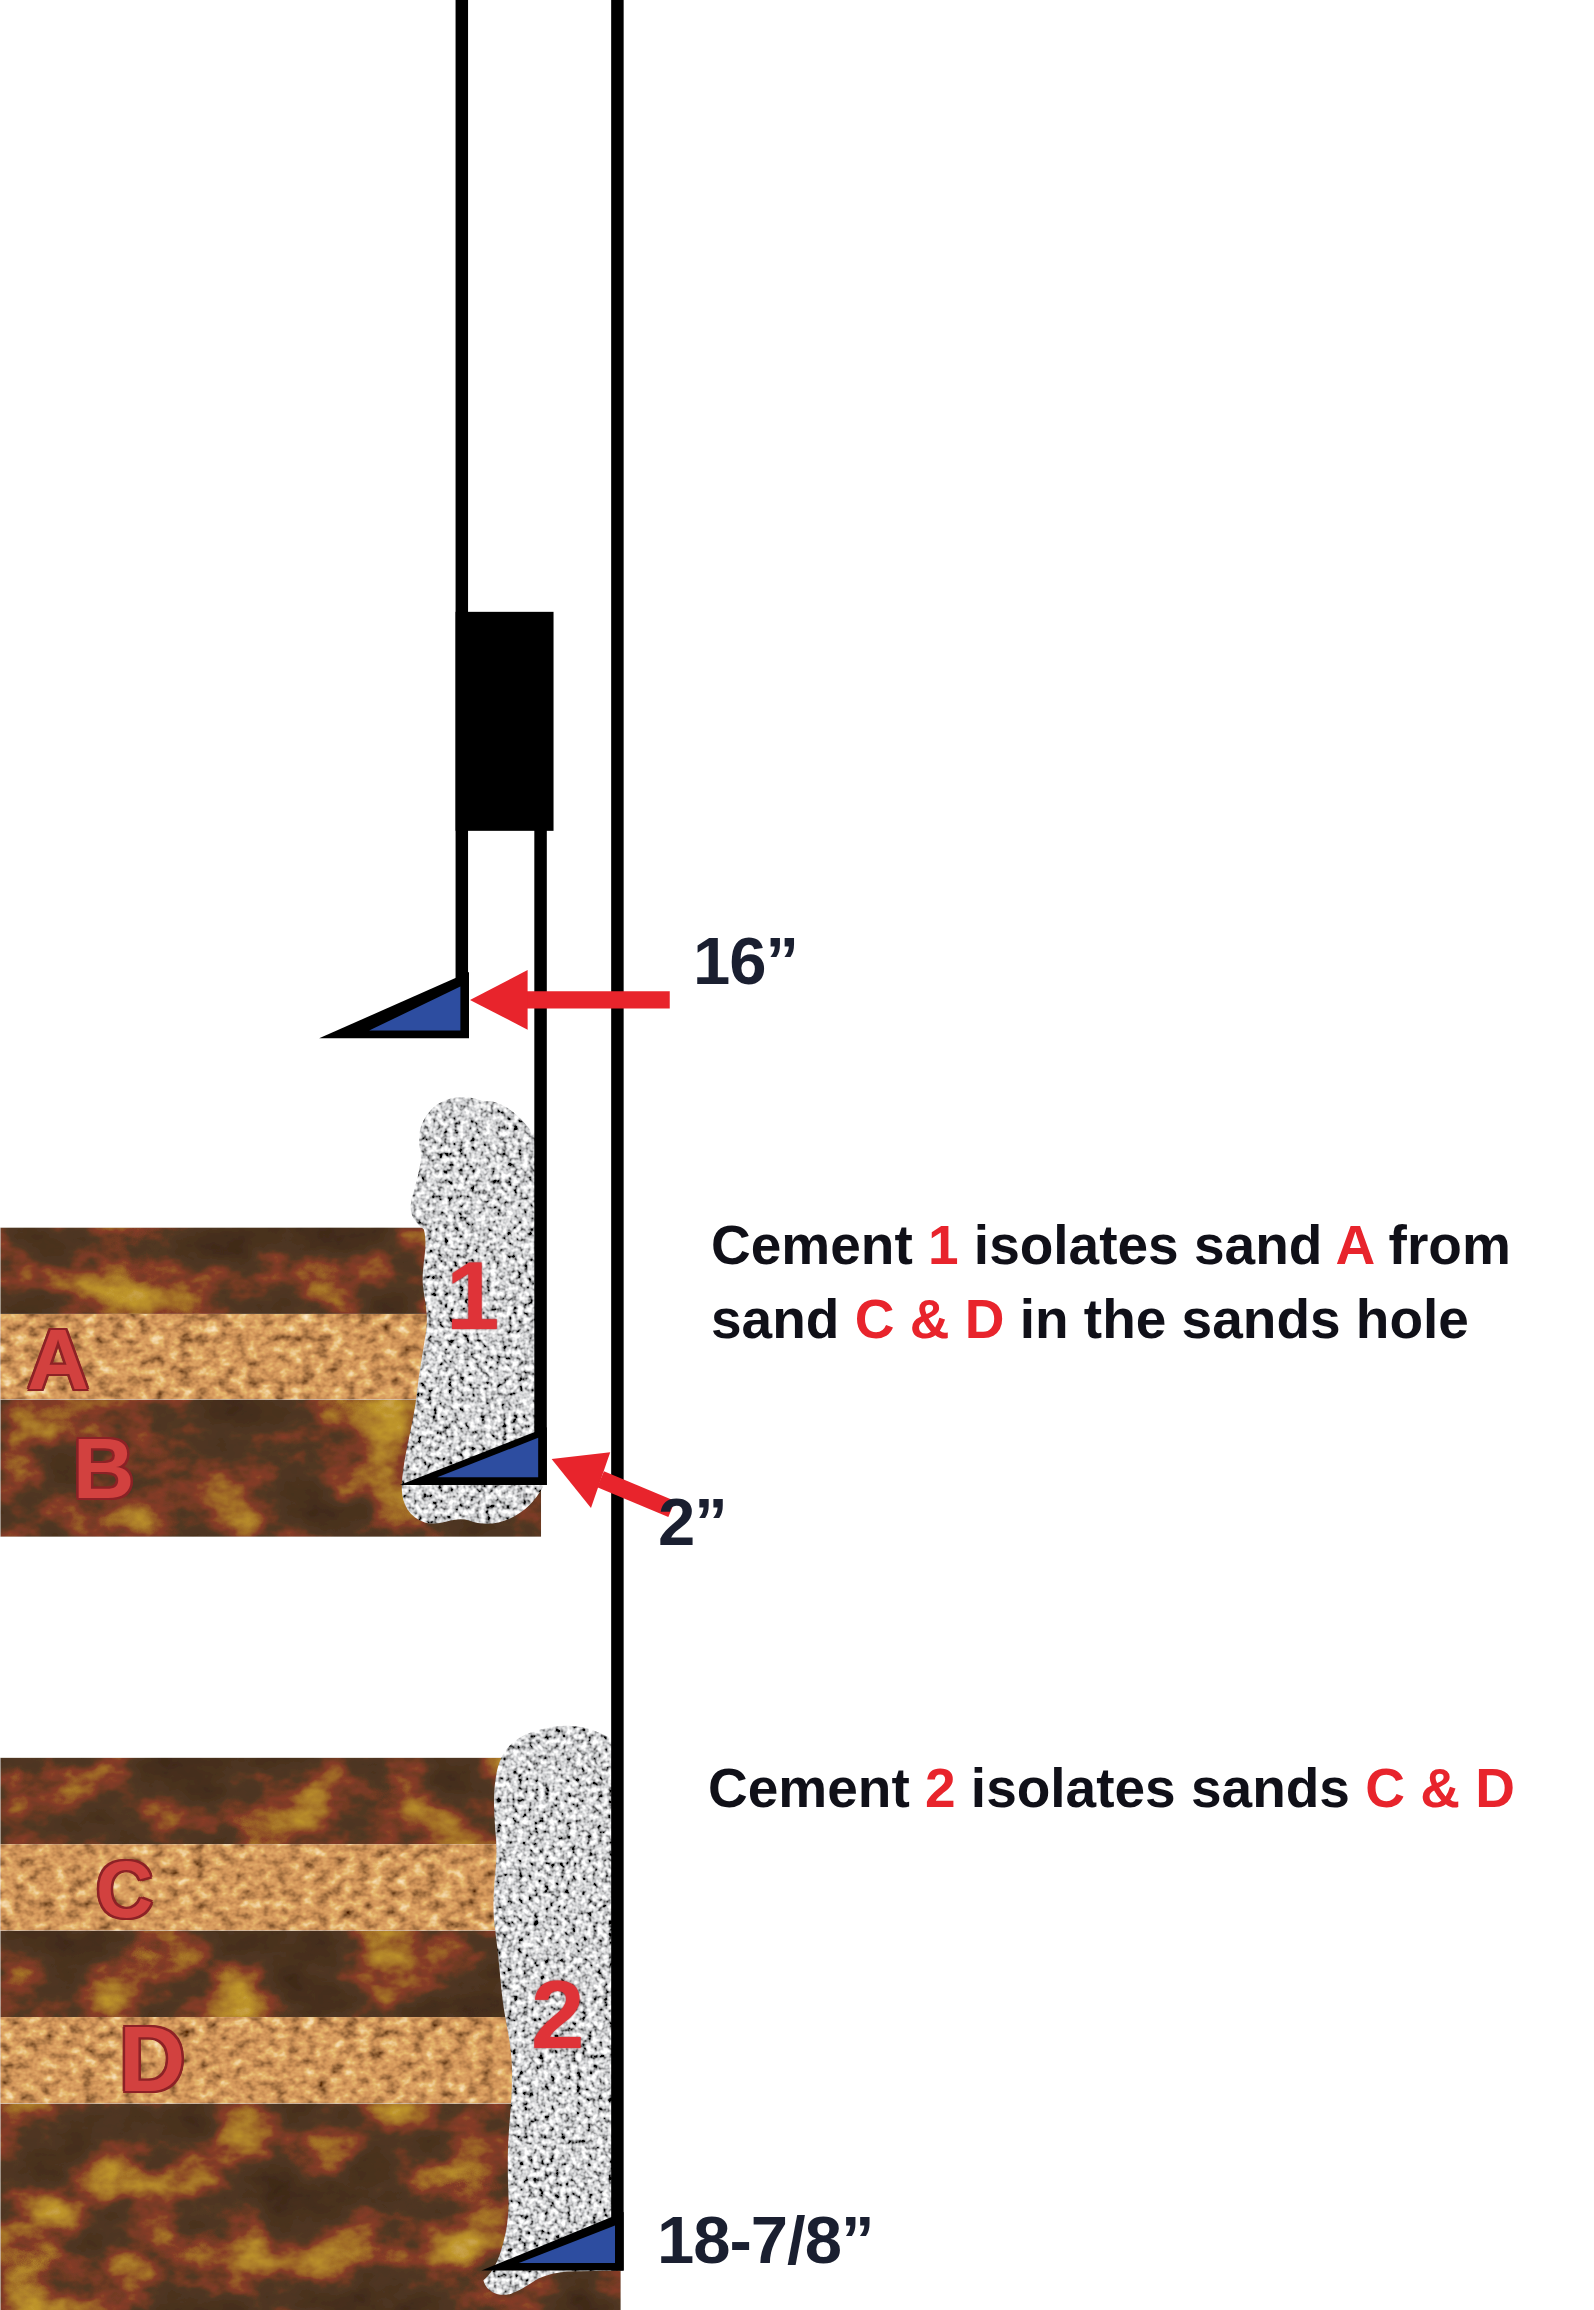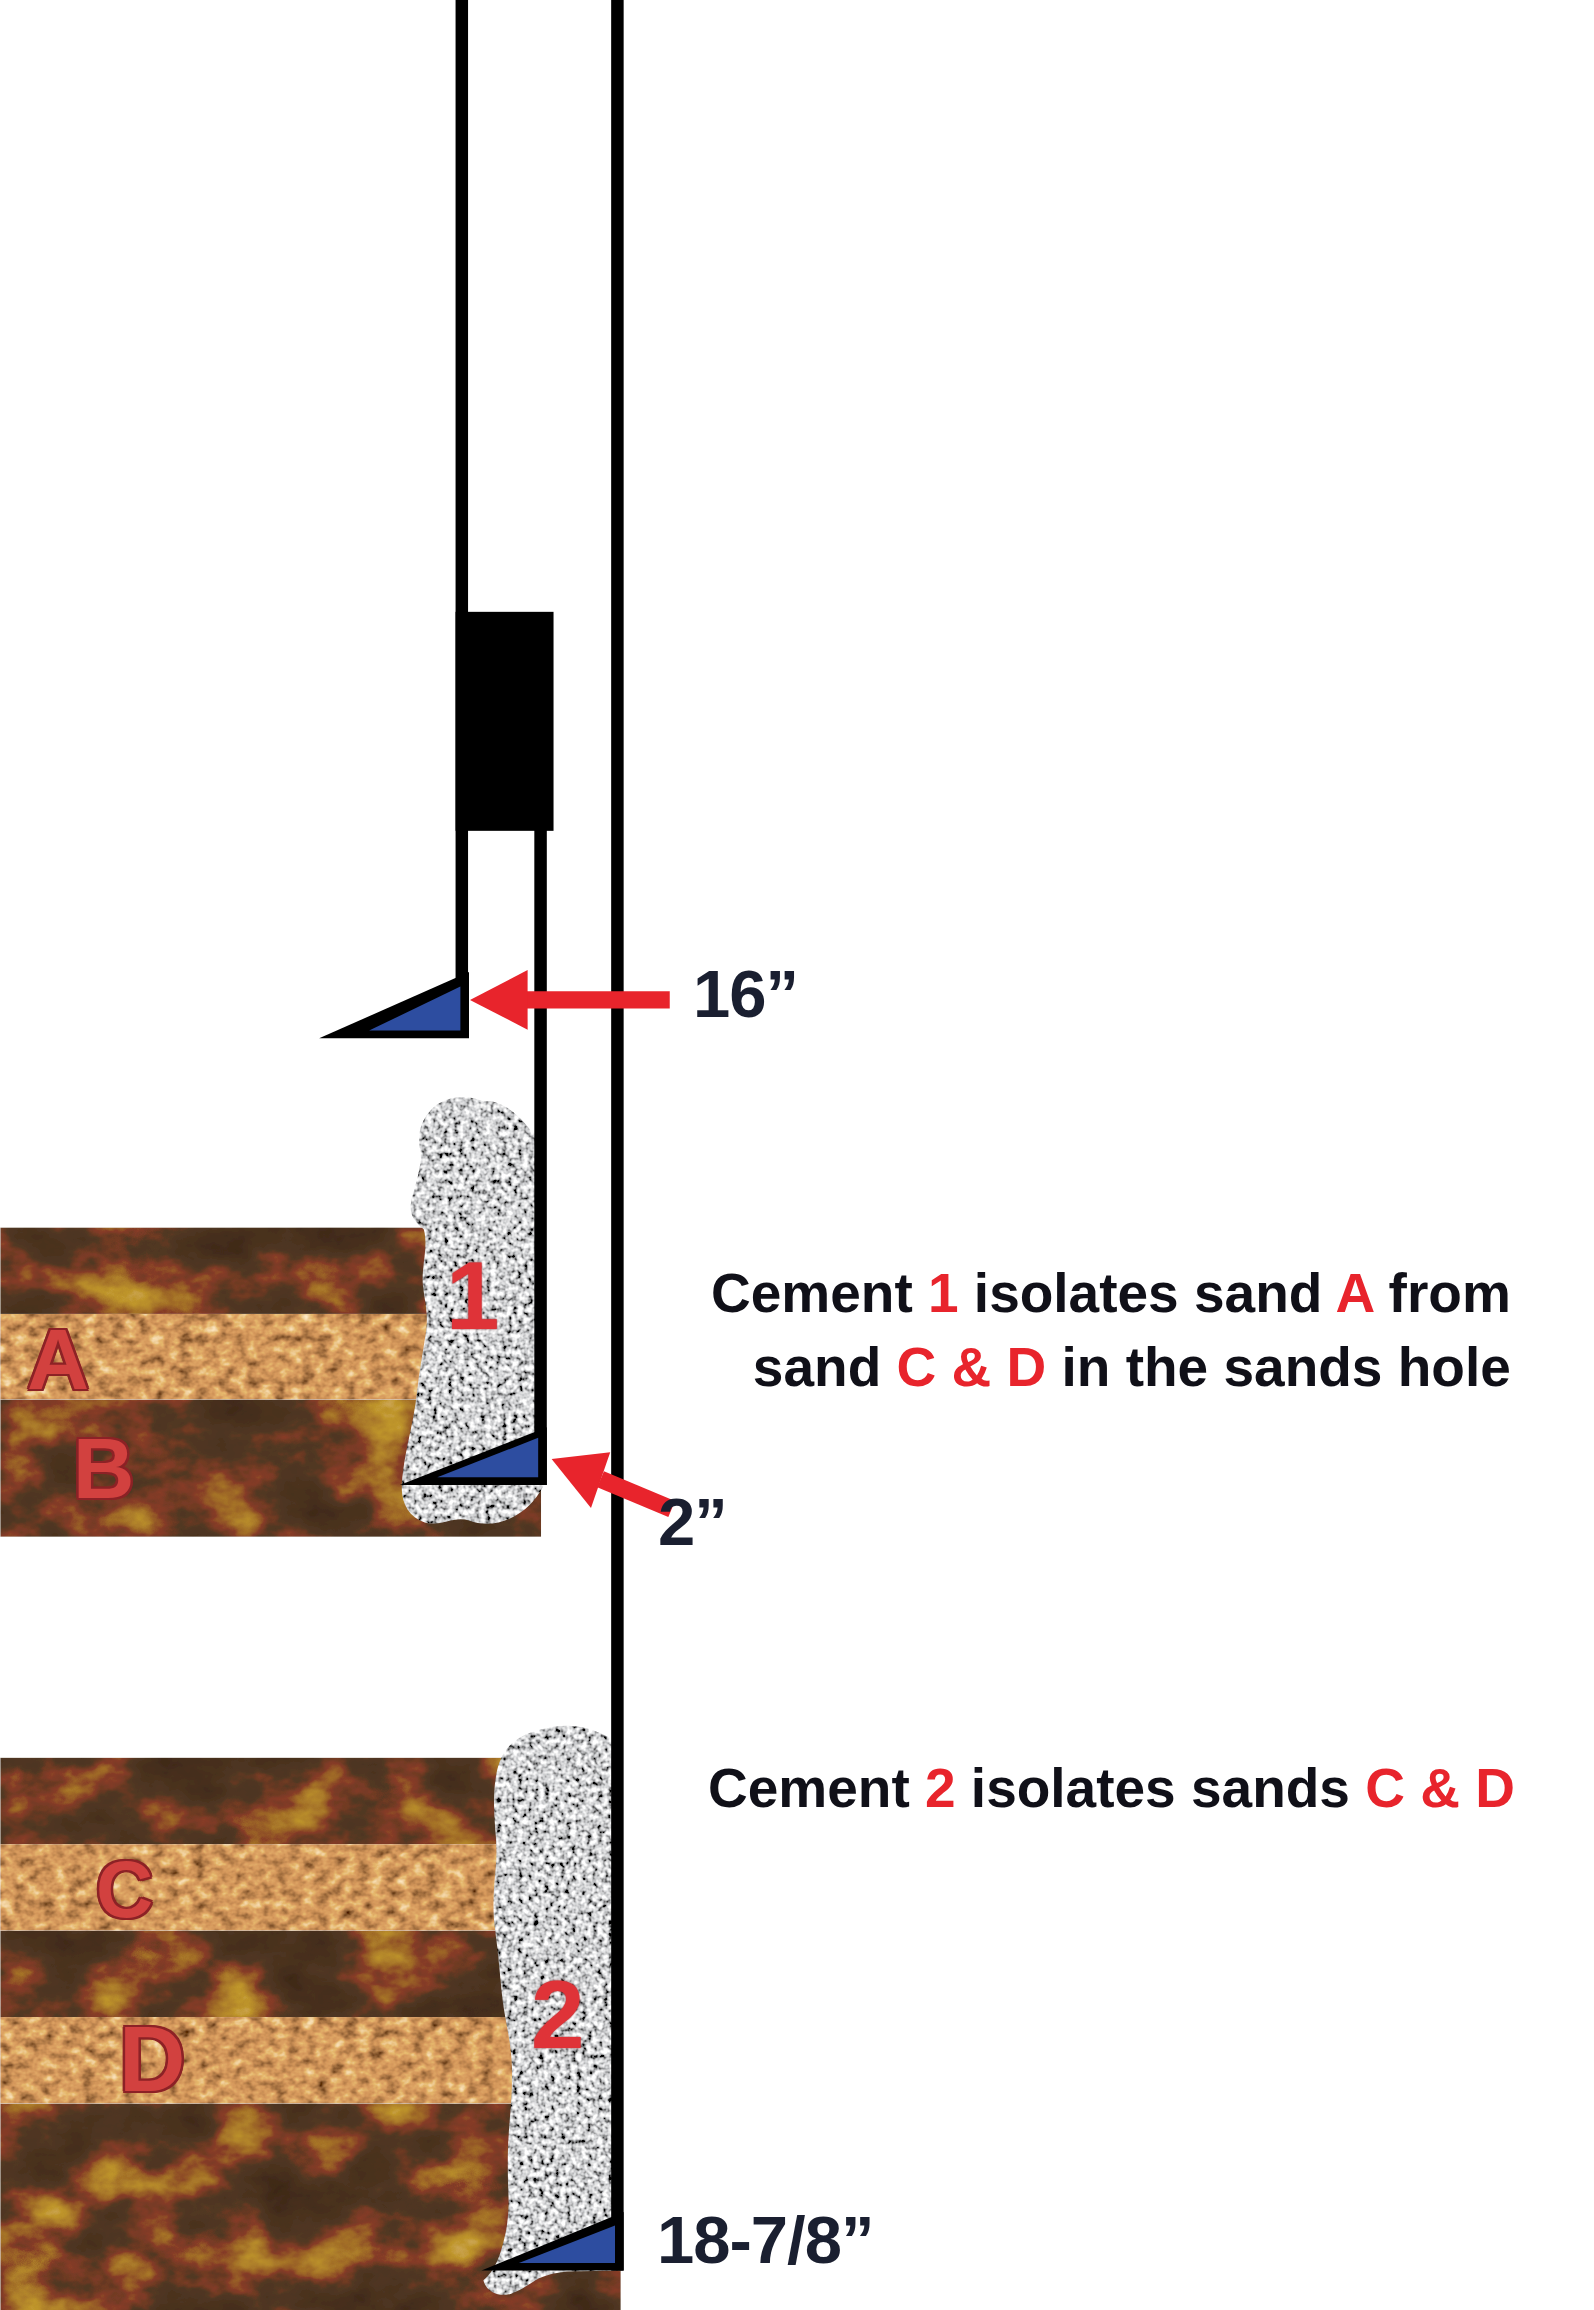--- a/index.html
+++ b/index.html
@@ -123,33 +123,33 @@
     <g>
       <line x1="697" y1="1041" x2="540" y2="1041" stroke="#e8242c" stroke-width="18"></line>
       <polygon points="489,1041 549,1010 549,1072" fill="#e8242c"></polygon>
     </g>
     <g>
       <line x1="699" y1="1571" x2="625" y2="1540" stroke="#e8242c" stroke-width="18"></line>
       <polygon points="574,1519 635,1512 615,1570" fill="#e8242c"></polygon>
     </g>
   </svg>
 
-  <div class="txt size-label" style="left:693px;top:960px;">16”</div>
+  <div class="txt size-label" style="left:693px;top:927px;">16”</div>
   <div class="txt size-label" style="left:658px;top:1488px;">2”</div>
   <div class="txt size-label" style="left:657px;top:2206px;">18-7/8”</div>
 
   <div class="txt cement-num" style="left:446px;top:1248px;">1</div>
   <div class="txt cement-num" style="left:531px;top:1967px;">2</div>
 
   <div class="txt sand-letter" style="left:27px;top:1316px;font-size:86px;">A</div>
   <div class="txt sand-letter" style="left:73px;top:1426px;font-size:85px;">B</div>
   <div class="txt sand-letter" style="left:96px;top:1850px;font-size:79px;">C</div>
   <div class="txt sand-letter" style="left:119px;top:2013px;font-size:92px;">D</div>
 
-  <div class="note" style="left:711px;top:1256px;text-align:right;">
+  <div class="note" style="left:711px;top:1208px;">
     <div class="line"><span>Cement </span><span class="red">1</span><span> isolates sand </span><span class="red">A</span><span> from</span></div>
     <div class="line"><span>sand </span><span class="red">C &amp; D</span><span> in the sands hole</span></div>
   </div>
 
   <div class="note" style="left:708px;top:1727px;margin-top:24px;">
     <div class="line"><span>Cement </span><span class="red">2</span><span> isolates sands </span><span class="red">C &amp; D</span></div>
   </div>
 
 </div>
 

